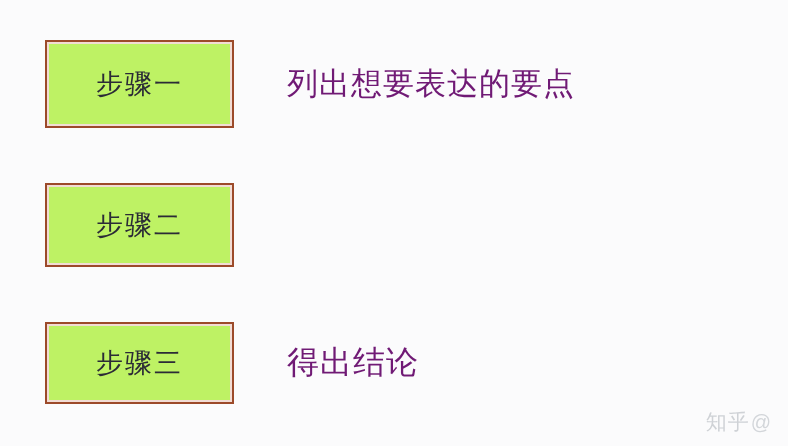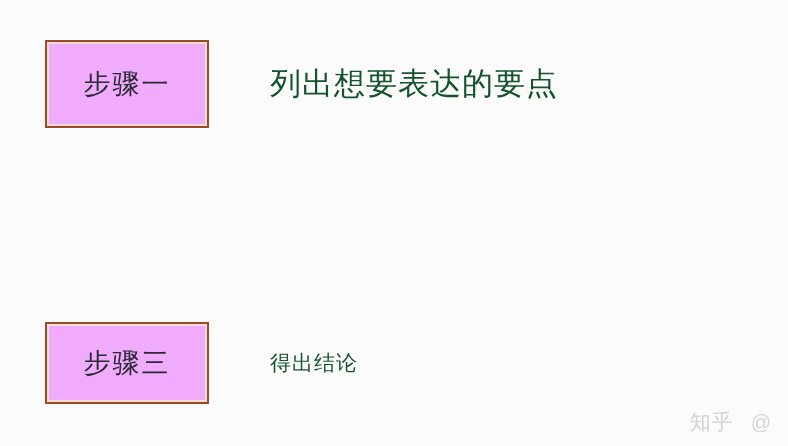--- a/index.html
+++ b/index.html
@@ -30,64 +30,64 @@
     width: 788px;
   }
 
   .row-1 { top: 40px;  height: 88px; }
   .row-2 { top: 183px; height: 84px; }
   .row-3 { top: 322px; height: 82px; }
 
   .step-box {
     position: absolute;
     left: 45px;
-    width: 164px;
+    width: 189px;
     height: 100%;
     box-sizing: border-box;
-    background: #f0abfc;
+    background: #bef264;
     border: 2px solid #9c4a2a;
     box-shadow: inset 0 0 0 2px #f2dcd4;
     display: flex;
     align-items: center;
     justify-content: center;
   }
 
   .step-box-label {
     font-family: "Liberation Serif", "DejaVu Serif", serif;
     font-size: 27px;
     letter-spacing: 2px;
     color: #2b2b36;
     line-height: 1;
     white-space: nowrap;
   }
 
   .step-desc {
     position: absolute;
-    left: 270px;
+    left: 287px;
     top: 0;
     height: 100%;
     display: flex;
     align-items: center;
     font-family: "Liberation Serif", "DejaVu Serif", serif;
     font-size: 31px;
-    color: #14532d;
+    color: #701a75;
     letter-spacing: 1px;
     white-space: nowrap;
   }
 
   .row-2 .step-desc { font-size: 30px; }
-  .row-3 .step-desc { font-size: 21px; }
+  .row-3 .step-desc { font-size: 32px; }
 
   .watermark {
     position: absolute;
     right: 16px;
     bottom: 10px;
     display: flex;
     align-items: center;
-    gap: 17px;
+    gap: 1px;
     color: #cfd2d6;
     font-family: "Liberation Sans", "DejaVu Sans", sans-serif;
     font-size: 20px;
     letter-spacing: 1px;
     user-select: none;
   }
 
   .watermark-brand {
     font-family: "Liberation Serif", "DejaVu Serif", serif;
     font-size: 21px;
@@ -114,20 +114,23 @@
 <div class="canvas">
 
   <div class="step-row row-1">
     <div class="step-box">
       <span class="step-box-label">步骤一</span>
     </div>
     <div class="step-desc">列出想要表达的要点</div>
   </div>
 
   <div class="step-row row-2">
+    <div class="step-box">
+      <span class="step-box-label">步骤二</span>
+    </div>
   </div>
 
   <div class="step-row row-3">
     <div class="step-box">
       <span class="step-box-label">步骤三</span>
     </div>
     <div class="step-desc">得出结论</div>
   </div>
 
   <div class="watermark">

